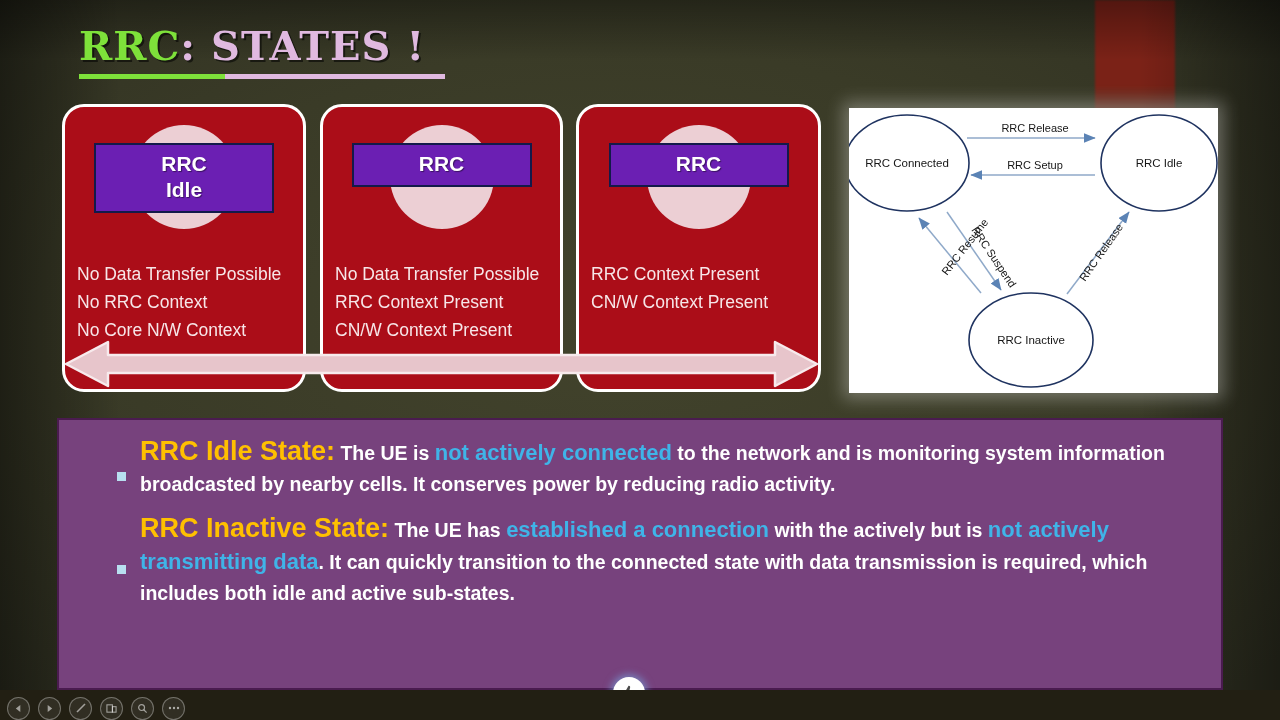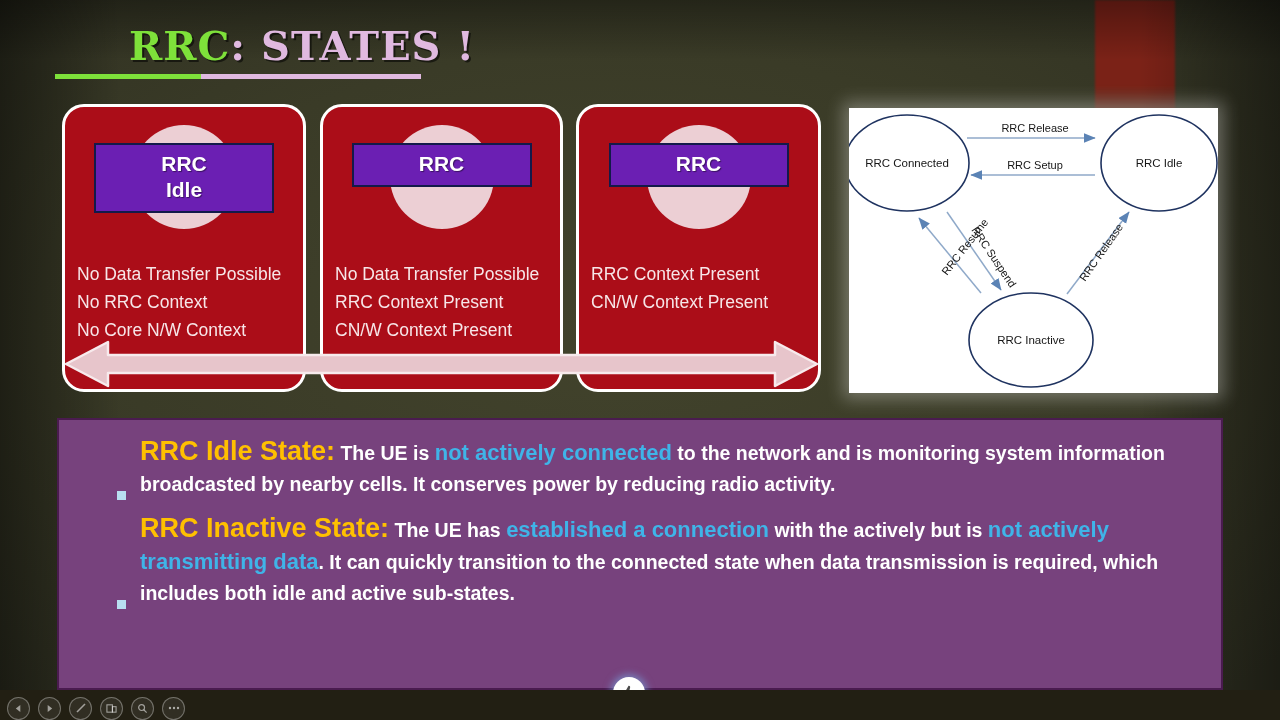--- a/index.html
+++ b/index.html
@@ -37,23 +37,22 @@
     background: linear-gradient(to left, rgba(0,0,0,0.42), rgba(0,0,0,0));
   }
   .bg-vign-top {
     position: absolute; left: 0; top: 0; width: 1280px; height: 60px;
     background: linear-gradient(to bottom, rgba(0,0,0,0.35), rgba(0,0,0,0));
   }
 
   
   #title-wrap {
     position: absolute;
-    left: 55px; top: 22px;
+    left: 79px; top: 22px;
     width: 420px;
-    text-align: right;
   }
   #title-text {
     font-family: "DejaVu Serif", serif;
     font-size: 40px;
     font-weight: bold;
     letter-spacing: 1px;
     line-height: 48px;
     white-space: nowrap;
     text-shadow: 2px 2px 0 rgba(0,0,0,0.55);
   }
@@ -142,21 +141,21 @@
     position: absolute;
     left: 57px; top: 418px;
     width: 1166px; height: 272px;
     background: #77427d;
     border: 2px solid #4a1b4f;
     box-sizing: border-box;
     padding: 16px 18px 0 18px;
   }
   .bullet-row {
     display: flex;
-    align-items: flex-end;
+    align-items: center;
     margin-bottom: 13px;
   }
   .bullet-mark {
     flex: 0 0 auto;
     width: 9px; height: 9px;
     background: #b8dff0;
     margin: 16px 14px 0 40px;
   }
   .bullet-text {
     flex: 1 1 auto;
@@ -317,21 +316,21 @@
       <div class="bullet-text">
         <span class="b-head">RRC Idle State:</span>
         <span class="b-white">The UE is </span><span class="b-cyan">not actively connected</span><span class="b-white"> to the network and is monitoring system information broadcasted by nearby cells. It conserves power by reducing radio activity.</span>
       </div>
     </div>
 
     <div class="bullet-row">
       <div class="bullet-mark"></div>
       <div class="bullet-text">
         <span class="b-head">RRC Inactive State:</span>
-        <span class="b-white">The UE has </span><span class="b-cyan">established a connection</span><span class="b-white"> with the actively but is </span><span class="b-cyan">not actively transmitting data</span><span class="b-white">. It can quickly transition to the connected state when data transmission is required, which includes both idle and active sub-states.</span>
+        <span class="b-white">The UE has </span><span class="b-cyan">established a connection</span><span class="b-white"> with the actively but is </span><span class="b-cyan">not actively transmitting data</span><span class="b-white">. It can quickly transition to the connected state with data transmission is required, which includes both idle and active sub-states.</span>
       </div>
     </div>
 
 
   </div>
 
   <div id="thumbs-up">
     <svg width="18" height="18" viewBox="0 0 24 24">
       <path d="M2,10 h4 v11 h-4 z" fill="#4a4a4a"></path>
       <path d="M7,10 l4.2,-7.4 c1.6,-0.5 2.6,0.6 2.3,2.1 l-0.9,4 h5.6 c1.3,0 2.2,1.1 1.9,2.3 l-1.6,6.6 c-0.25,1.0 -1.1,1.7 -2.1,1.7 h-9.4 z" fill="#4a4a4a"></path>

